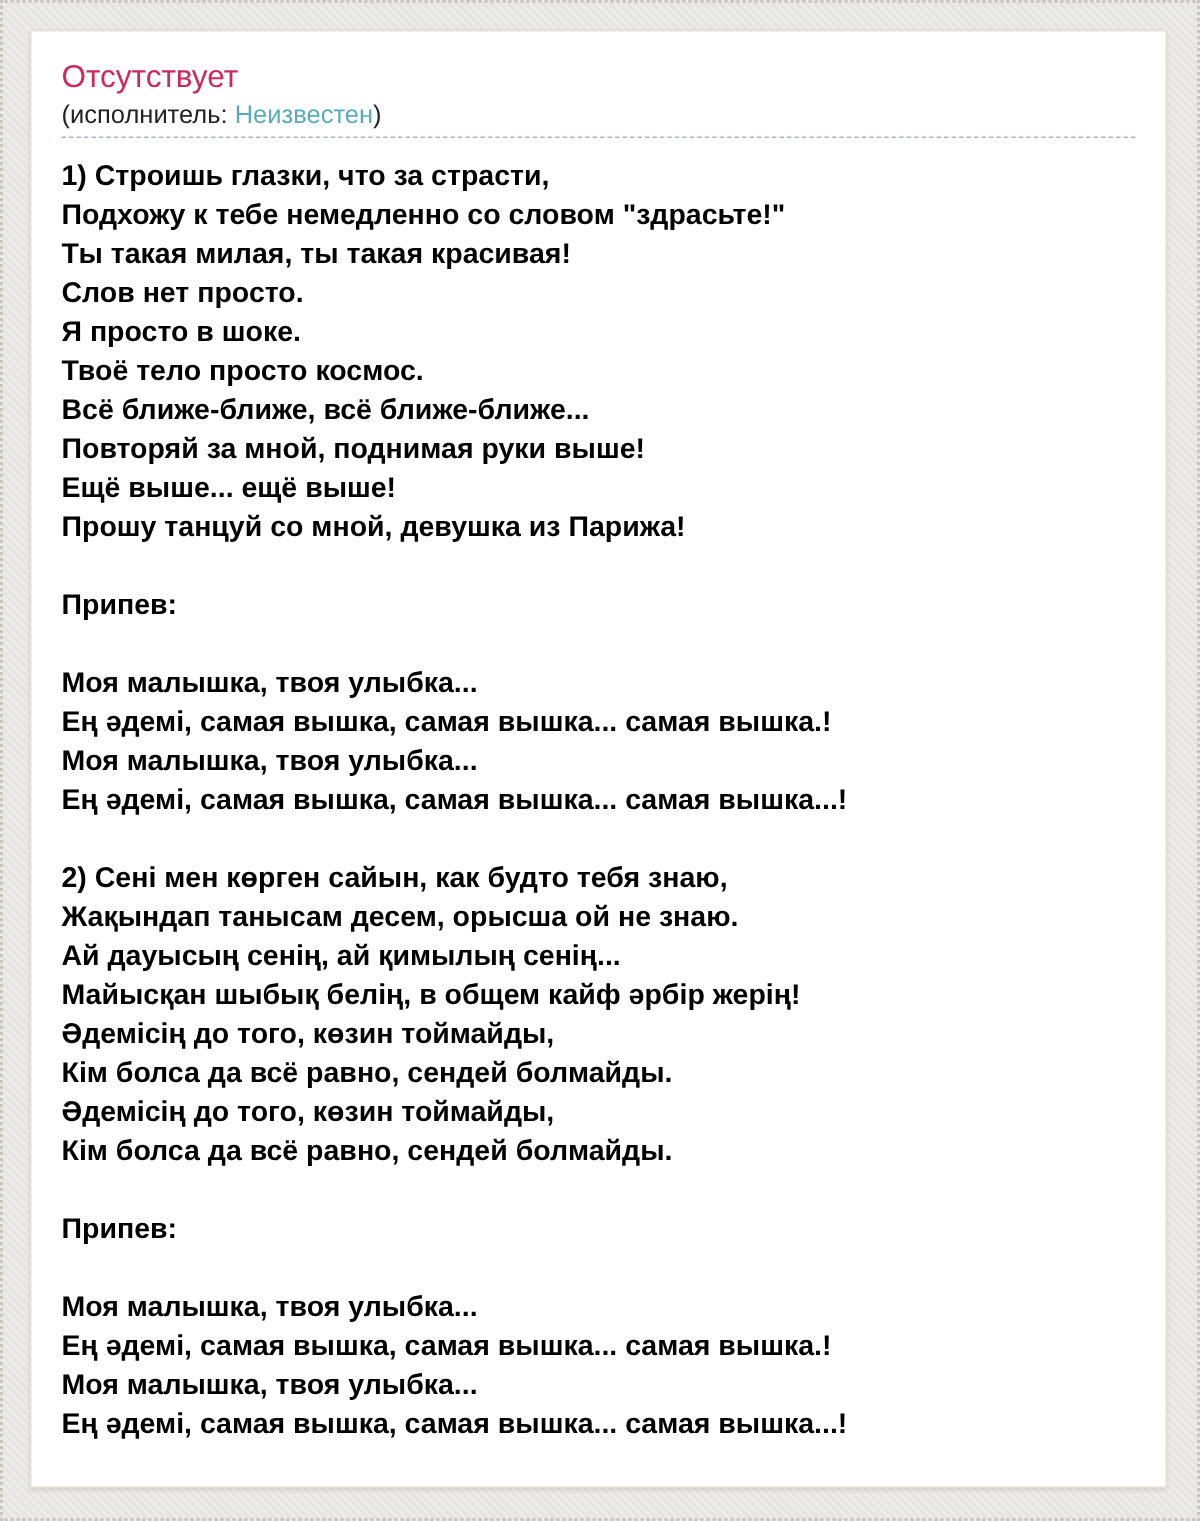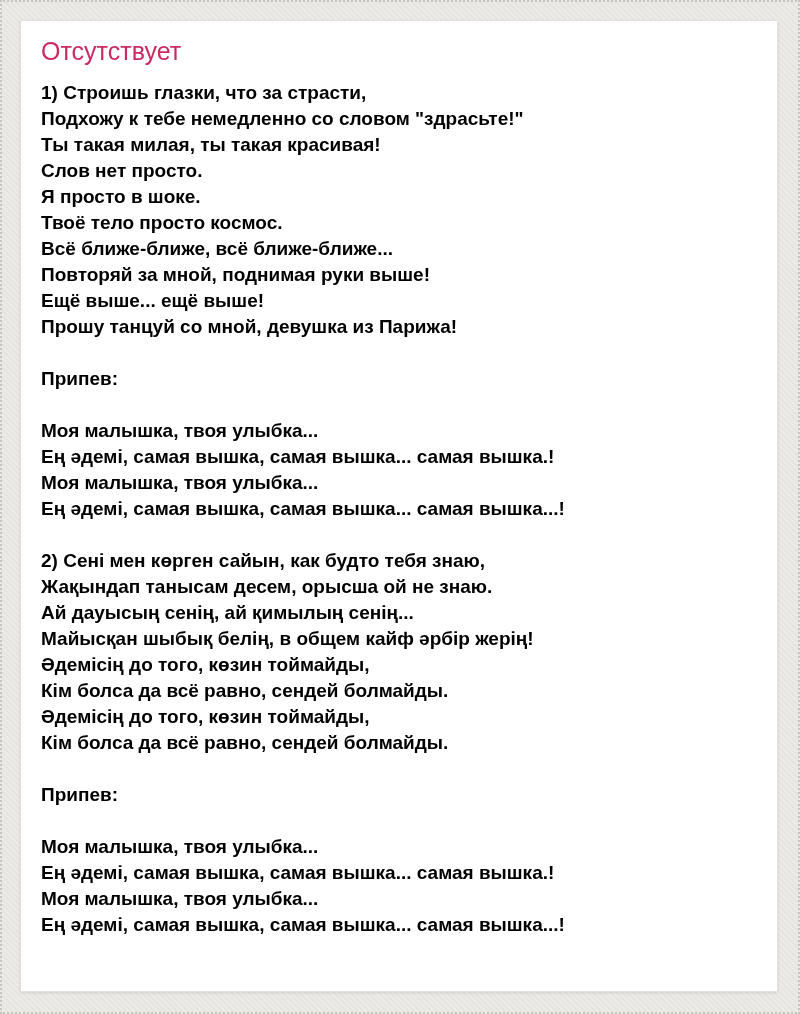--- a/index.html
+++ b/index.html
@@ -34,21 +34,21 @@
     border: 1px solid #e3e0db;
     box-sizing: border-box;
     box-shadow: 0 1px 3px rgba(0,0,0,0.10);
     border-radius: 1px;
   }
   .header {
     padding: 15px 20px 0 20px;
   }
   .song-title {
     margin: 0;
-    font-size: 25px;
+    font-size: 21px;
     line-height: 31px;
     font-weight: normal;
     color: #cb2b5e;
   }
   .artist-line {
     font-size: 17px;
     line-height: 20px;
     color: #222222;
     padding-bottom: 4px;
     border-bottom: 1px dashed #a4bac9;
@@ -68,20 +68,21 @@
   }
 </style>
 </head>
 <body>
 
 <div class="page-border"></div>
 
 <div class="card">
   <div class="header">
     <h1 class="song-title">Отсутствует</h1>
+    <div class="artist-line"><span>(исполнитель: </span><a class="artist-link">Неизвестен</a><span>)</span></div>
   </div>
   <div class="lyrics">1) Строишь глазки, что за страсти,
 Подхожу к тебе немедленно со словом "здрасьте!"
 Ты такая милая, ты такая красивая!
 Слов нет просто.
 Я просто в шоке.
 Твоё тело просто космос.
 Всё ближе-ближе, всё ближе-ближе...
 Повторяй за мной, поднимая руки выше!
 Ещё выше... ещё выше!

